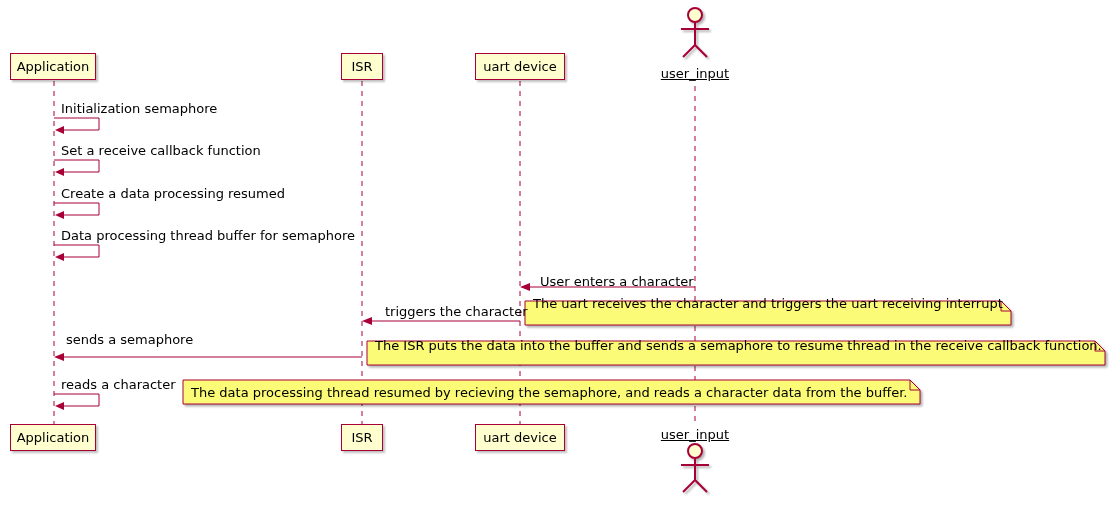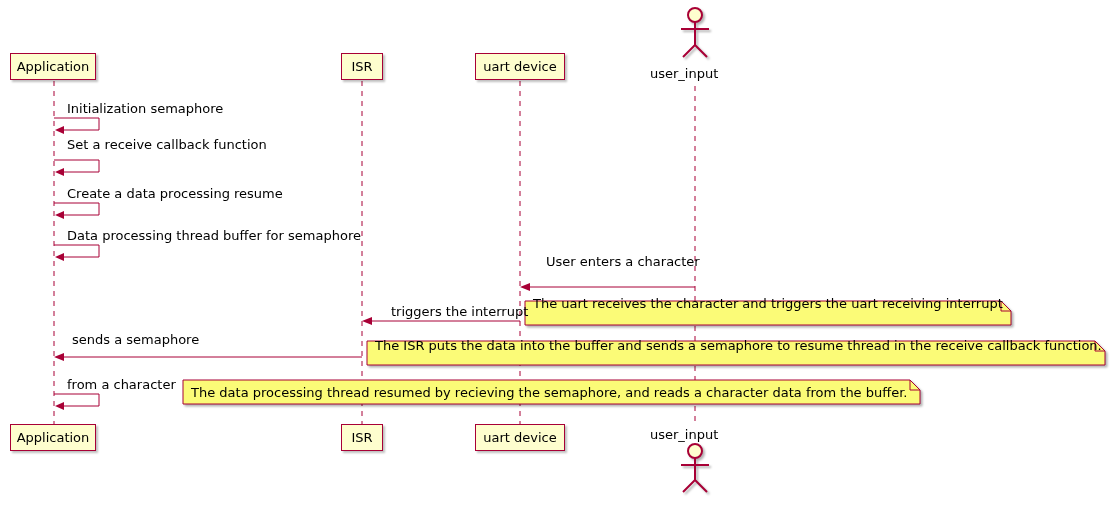--- a/index.html
+++ b/index.html
@@ -10,22 +10,22 @@
   }
   .gfx { position:absolute; left:0; top:0; z-index:1; }
   .pbox {
     position:absolute; z-index:2; box-sizing:border-box;
     background:var(--participant-fill,#FEFECE);
     border:1px solid var(--accent,#A80036);
     box-shadow:2px 2px 2px rgba(0,0,0,.25);
     display:flex; align-items:center; justify-content:center;
     white-space:nowrap;
   }
-  .alabel { position:absolute; z-index:2; white-space:nowrap; }
-  .mlabel { position:absolute; z-index:3; white-space:nowrap;margin-left:6px; }
+  .alabel { position:absolute; z-index:2; text-align:center; white-space:nowrap;text-decoration:underline; }
+  .mlabel { position:absolute; z-index:3; white-space:nowrap; }
   .ntext  { position:absolute; z-index:3; white-space:nowrap; }
   .ll { stroke:var(--accent,#A80036); stroke-width:1; stroke-dasharray:5,5; }
   .ar { stroke:var(--accent,#A80036); stroke-width:1; fill:none; }
   .ah { fill:var(--accent,#A80036); stroke:none; }
   .note-shape {
     fill:var(--note-fill,#FBFB77); stroke:var(--accent,#A80036); stroke-width:1;
     filter:drop-shadow(2px 2px 1px rgba(0,0,0,.3));
   }
   .fold { fill:none; stroke:var(--accent,#A80036); stroke-width:1; }
   .actor-g { filter:drop-shadow(2px 2px 1px rgba(0,0,0,.3)); }
@@ -118,25 +118,25 @@
   </div>
   <div class="pbox" style="left:341px;top:424px;width:42px;height:27px;">
     <span>ISR</span>
   </div>
   <div class="pbox" style="left:475px;top:424px;width:90px;height:27px;">
     <span>uart device</span>
   </div>
   <div class="alabel" style="left:650px;top:427px;width:90px;">user_input</div>
 
   <div class="mlabel" style="left:61px;top:101px;">Initialization semaphore</div>
-  <div class="mlabel" style="left:61px;top:137px;">Set a receive callback function</div>
-  <div class="mlabel" style="left:61px;top:186px;">Create a data processing resume</div>
+  <div class="mlabel" style="left:61px;top:143px;">Set a receive callback function</div>
+  <div class="mlabel" style="left:61px;top:186px;">Create a data processing resumed</div>
   <div class="mlabel" style="left:61px;top:228px;">Data processing thread buffer for semaphore</div>
-  <div class="mlabel" style="left:540px;top:254px;">User enters a character</div>
-  <div class="mlabel" style="left:385px;top:304px;">triggers the interrupt</div>
+  <div class="mlabel" style="left:540px;top:274px;">User enters a character</div>
+  <div class="mlabel" style="left:385px;top:304px;">triggers the character</div>
   <div class="mlabel" style="left:66px;top:332px;">sends a semaphore</div>
-  <div class="mlabel" style="left:61px;top:377px;">from a character</div>
+  <div class="mlabel" style="left:61px;top:377px;">reads a character</div>
 
   <div class="ntext" style="left:533px;top:296px;">The uart receives the character and triggers the uart receiving interrupt</div>
   <div class="ntext" style="left:375px;top:338px;">The ISR puts the data into the buffer and sends a semaphore to resume thread in the receive callback function.</div>
   <div class="ntext" style="left:191px;top:385px;">The data processing thread resumed by recieving the semaphore, and reads a character data from the buffer.</div>
 
 </div>
 
 </body></html>

